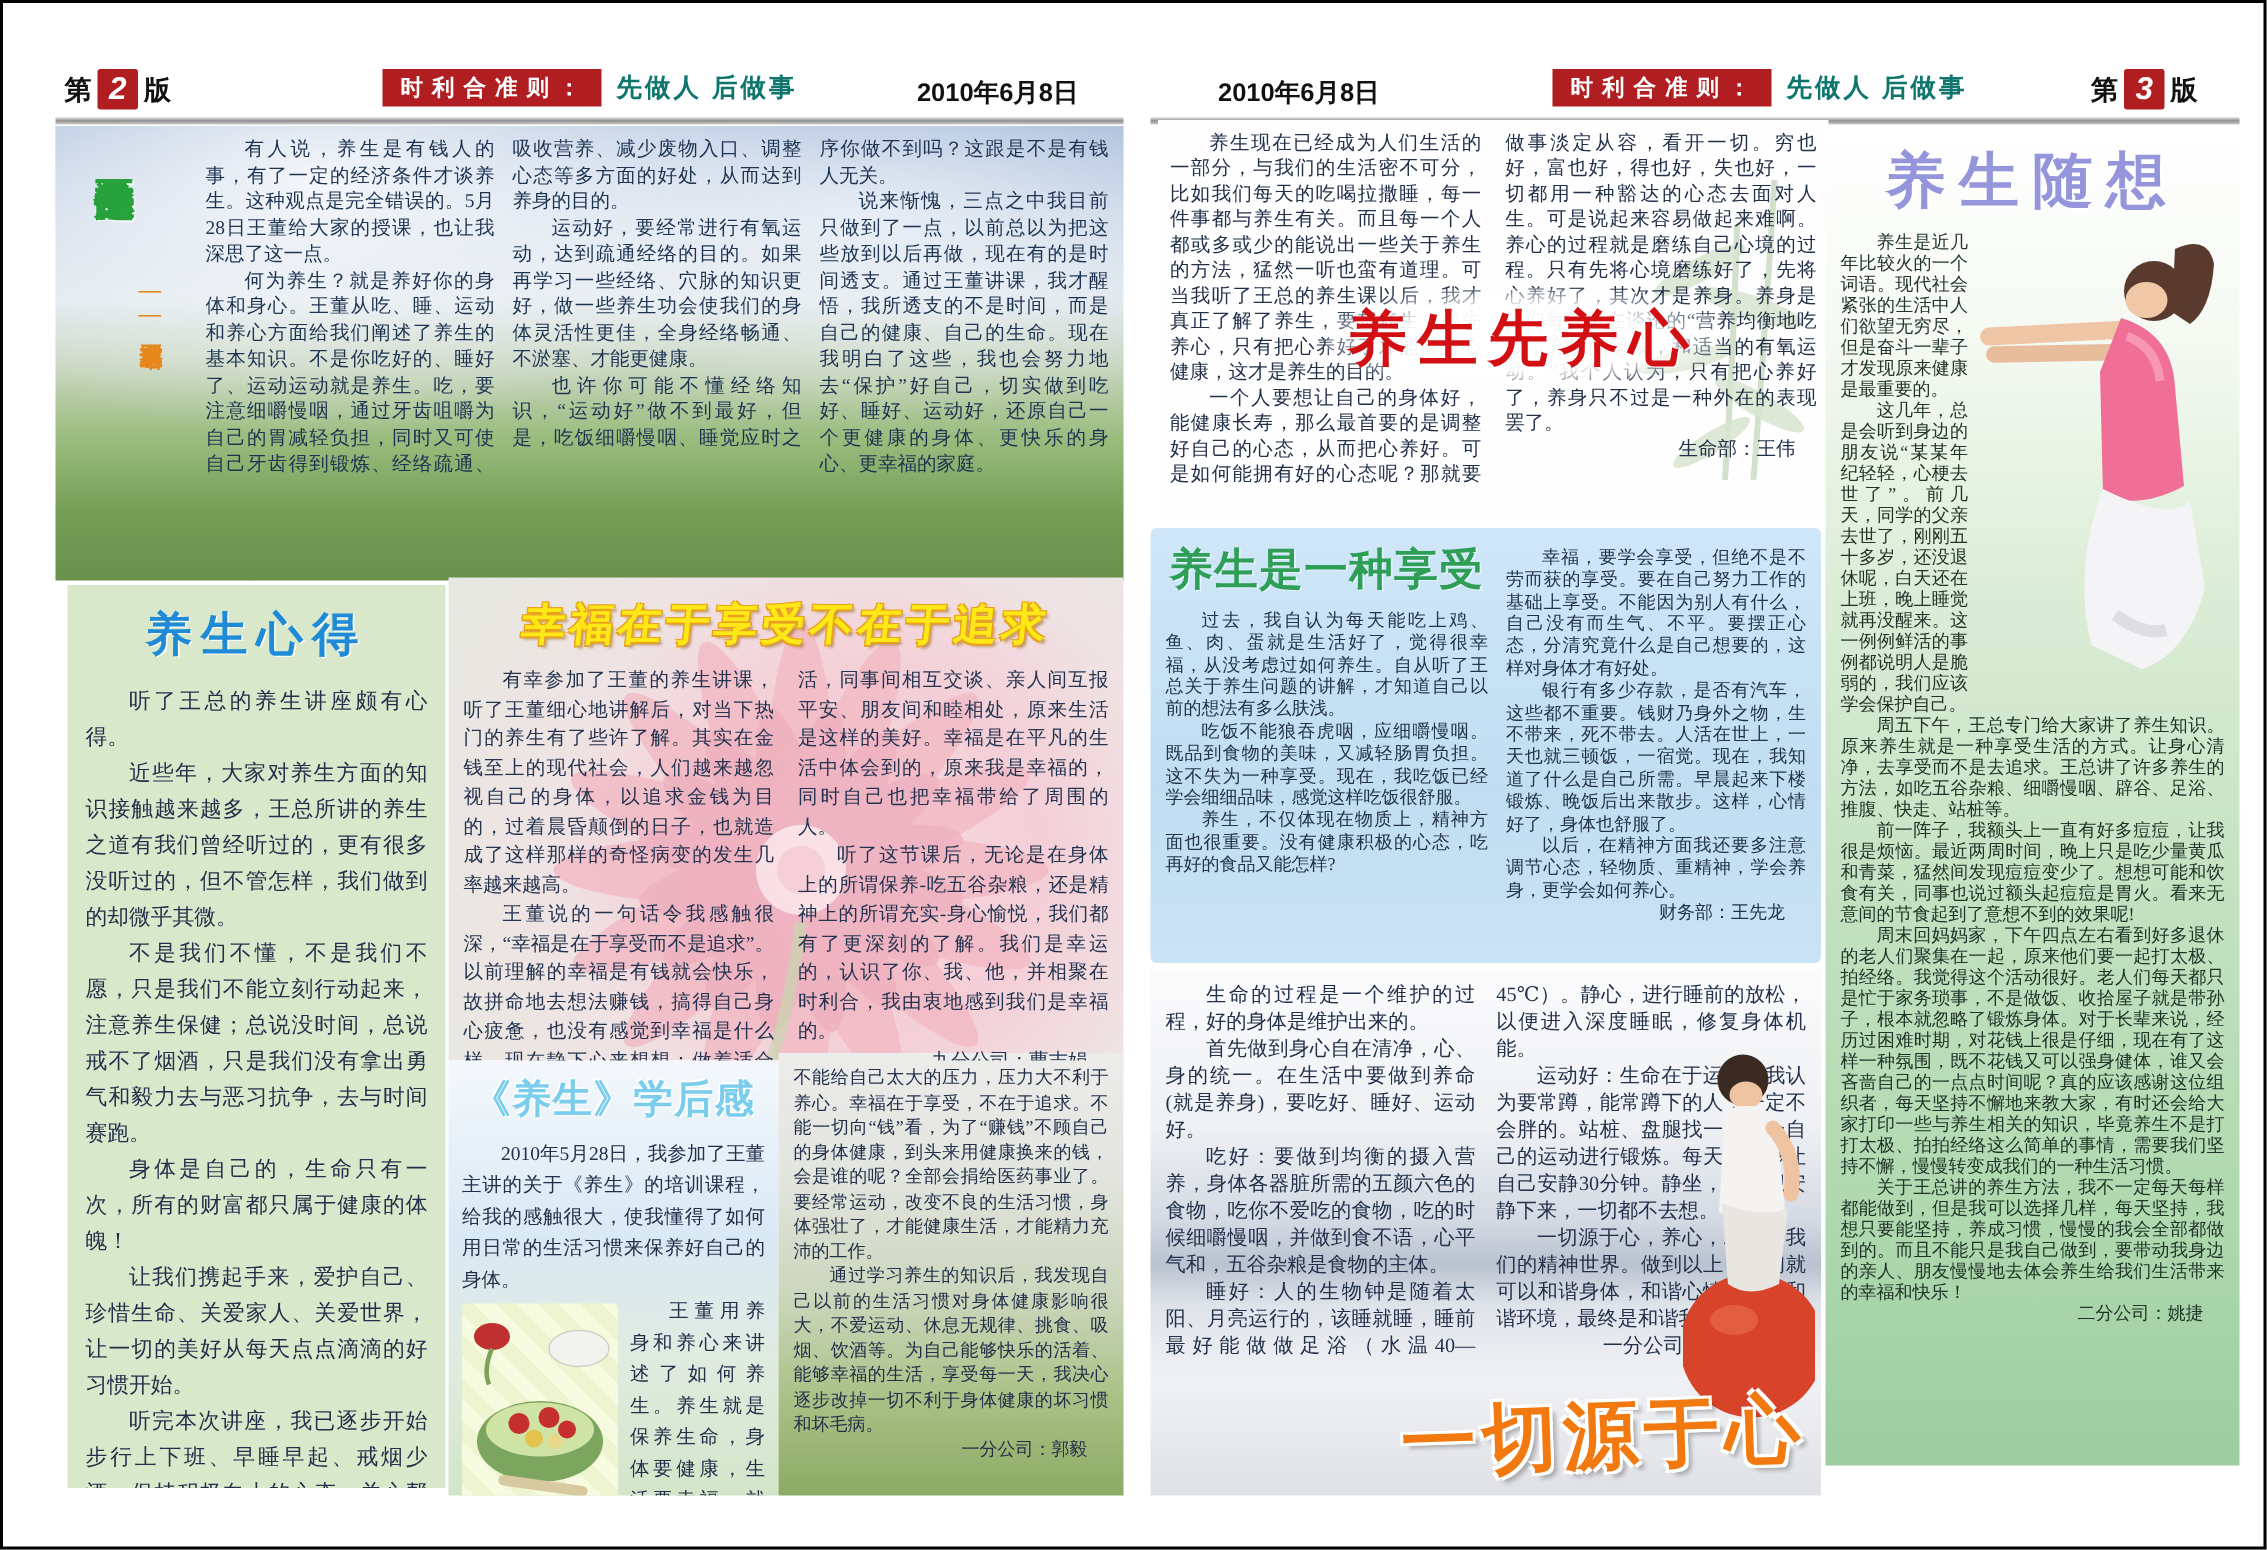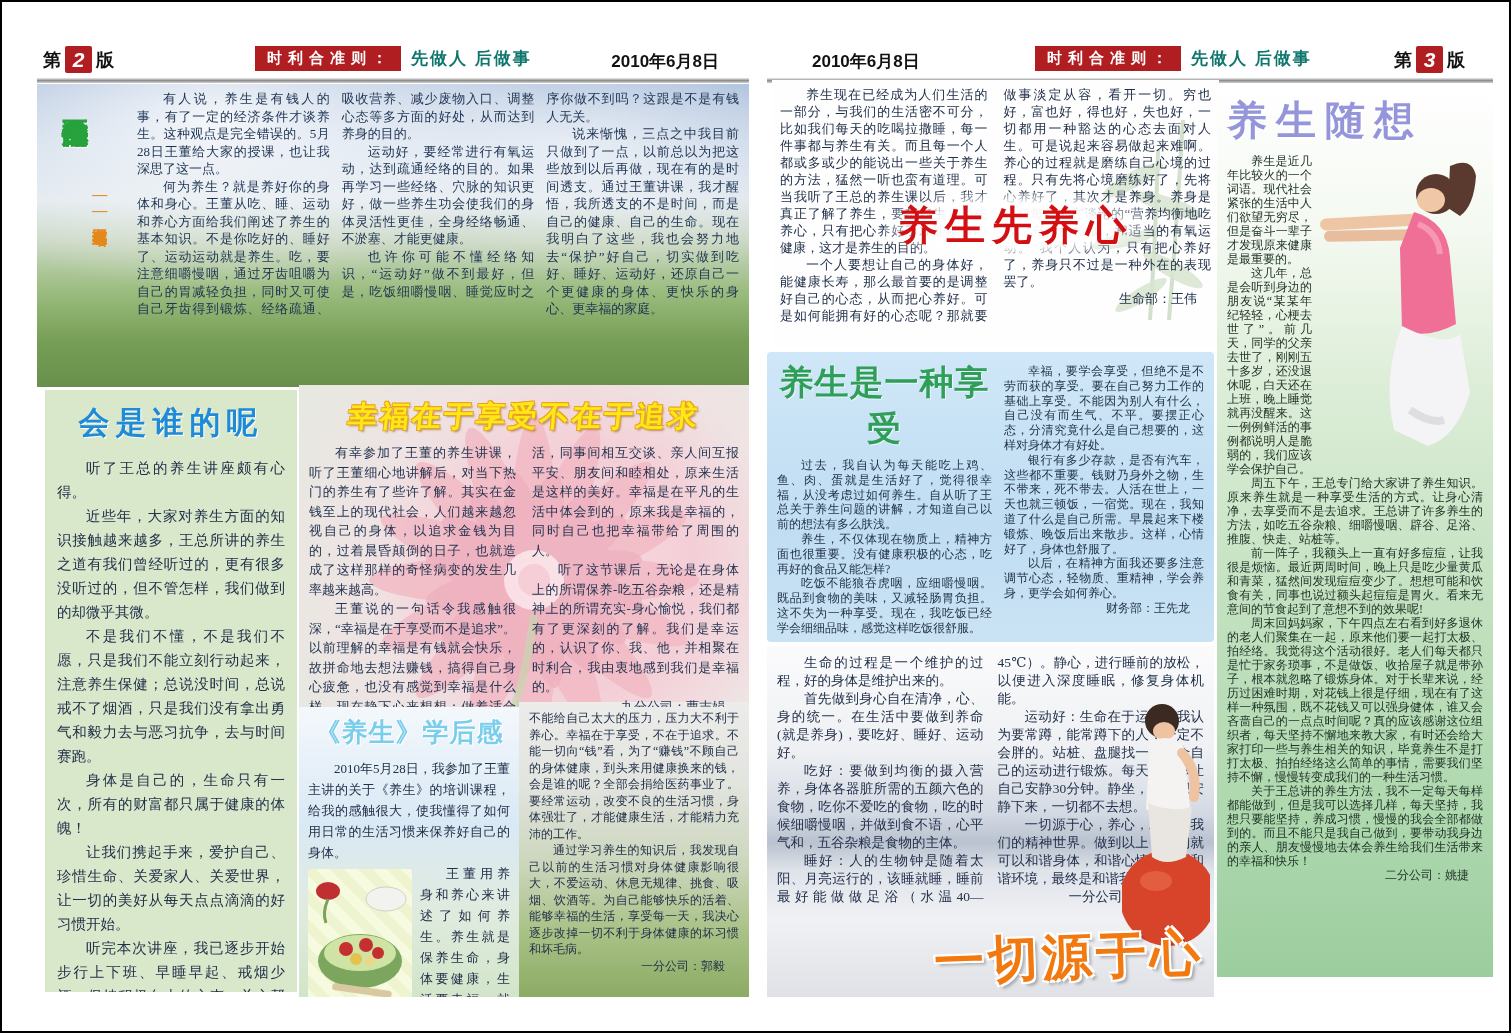--- a/index.html
+++ b/index.html
@@ -70,37 +70,37 @@
   .yangxin-body{position:relative;column-count:2;column-gap:16px;font-size:13px;line-height:17px;height:100%;}
   .yangxin-title{position:absolute;left:112px;top:112px;z-index:3;font-weight:900;font-size:40px;letter-spacing:7px;color:#d21013;
                  font-family:"DejaVu Sans","Liberation Sans",sans-serif;padding:6px 14px;
                  background:radial-gradient(ellipse,rgba(255,255,255,.95) 45%,rgba(255,255,255,0) 78%);text-shadow:1px 1px 0 #fff;}
 
   
   .xs{position:absolute;top:312px;left:0;width:447px;height:290px;box-sizing:border-box;padding:8px 10px;display:flex;gap:12px;overflow:hidden;
       background:linear-gradient(180deg,#cfe7f8 0%,#c0ddf2 60%,#cae3f4 100%);border-radius:4px;}
   .xs-col1{width:215px;}
   .xs-col2{flex:1;padding-top:4px;}
-  .xs-title{font-weight:900;font-size:34px;letter-spacing:1px;color:#2f9e57;margin:0 0 6px;text-align:center;
+  .xs-title{font-weight:900;font-size:29px;letter-spacing:1px;color:#2f9e57;margin:0 0 6px;text-align:center;
             font-family:Liberation Sans, sans-serif;text-shadow:1px 1px 0 #eaf6ff;}
   .xs-body{font-size:12px;line-height:14.8px;color:#233349;}
 
   
   .yyx{position:absolute;top:606px;left:0;width:447px;height:351px;box-sizing:border-box;padding:8px 10px;overflow:hidden;
        background:linear-gradient(180deg,#fbfbfc 0%,#eef0f3 30%,#d3d9e3 48%,#b9c2cf 56%,#dfe3ea 64%,#f0f1f4 78%,#dfe1e6 100%);}
   .yyx-cols{column-count:2;column-gap:14px;font-size:13.5px;line-height:18px;height:100%;}
   .yyx-title{position:absolute;right:10px;bottom:6px;z-index:4;font-weight:900;font-size:50px;letter-spacing:4px;color:#f1790f;
              transform:rotate(-2deg);font-family:"DejaVu Sans","Liberation Sans",sans-serif;
              text-shadow:2px 2px 0 #fff,-2px -2px 0 #fff,2px -2px 0 #fff,-2px 2px 0 #fff,4px 4px 3px rgba(0,0,0,.25);}
   .sitting-img{position:absolute;right:4px;bottom:40px;z-index:3;}
 
   
   .sx{position:absolute;top:47px;left:450px;width:276px;height:890px;box-sizing:border-box;padding:4px 10px 6px;overflow:hidden;
       background:linear-gradient(180deg,#ffffff 0%,#f4f9f1 16%,#dcedd7 34%,#c3e1c0 58%,#aed8ae 82%,#9ccd9f 100%);}
-  .sx-title{font-weight:900;font-size:40px;letter-spacing:9px;color:#9495da;margin:2px 0 6px;
+  .sx-title{text-align:center;font-weight:900;font-size:40px;letter-spacing:9px;color:#9495da;margin:2px 0 6px;
             font-family:Liberation Mono, monospace;text-shadow:2px 2px 2px rgba(255,255,255,.9);}
   .sx-body{font-size:12px;line-height:14px;color:#203428;}
   .exercise-img{float:right;width:165px;height:300px;margin:0 0 4px 6px;}
 </style>
 </head>
 <body>
 
 <div class="sheet">
 
   <div class="page page-left">
@@ -127,21 +127,21 @@
         <p class="p">有人说，养生是有钱人的事，有了一定的经济条件才谈养生。这种观点是完全错误的。5月28日王董给大家的授课，也让我深思了这一点。</p>
         <p class="p">何为养生？就是养好你的身体和身心。王董从吃、睡、运动和养心方面给我们阐述了养生的基本知识。不是你吃好的、睡好了、运动运动就是养生。吃，要注意细嚼慢咽，通过牙齿咀嚼为自己的胃减轻负担，同时又可使自己牙齿得到锻炼、经络疏通、吸收营养、减少废物入口、调整心态等多方面的好处，从而达到养身的目的。</p>
         <p class="p">运动好，要经常进行有氧运动，达到疏通经络的目的。如果再学习一些经络、穴脉的知识更好，做一些养生功会使我们的身体灵活性更佳，全身经络畅通、不淤塞、才能更健康。</p>
         <p class="p">也许你可能不懂经络知识，“运动好”做不到最好，但是，吃饭细嚼慢咽、睡觉应时之序你做不到吗？这跟是不是有钱人无关。</p>
         <p class="p">说来惭愧，三点之中我目前只做到了一点，以前总以为把这些放到以后再做，现在有的是时间透支。通过王董讲课，我才醒悟，我所透支的不是时间，而是自己的健康、自己的生命。现在我明白了这些，我也会努力地去“保护”好自己，切实做到吃好、睡好、运动好，还原自己一个更健康的身体、更快乐的身心、更幸福的家庭。</p>
 
       </div>
     </div>
 
     <div class="xinde">
-      <div class="xinde-title">会是谁的呢</div>
+      <div class="xinde-title">养生心得</div>
       <div class="xinde-body">
         <p class="p">听了王总的养生讲座颇有心得。</p>
         <p class="p">近些年，大家对养生方面的知识接触越来越多，王总所讲的养生之道有我们曾经听过的，更有很多没听过的，但不管怎样，我们做到的却微乎其微。</p>
         <p class="p">不是我们不懂，不是我们不愿，只是我们不能立刻行动起来，注意养生保健；总说没时间，总说戒不了烟酒，只是我们没有拿出勇气和毅力去与恶习抗争，去与时间赛跑。</p>
         <p class="p">身体是自己的，生命只有一次，所有的财富都只属于健康的体魄！</p>
         <p class="p">让我们携起手来，爱护自己、珍惜生命、关爱家人、关爱世界，让一切的美好从每天点点滴滴的好习惯开始。</p>
         <p class="p">听完本次讲座，我已逐步开始步行上下班、早睡早起、戒烟少酒、保持积极向上的心态、关心帮助他人，让这社会中人与人之间更和谐、更美好！</p>
 
       </div>
     </div>
@@ -250,22 +250,22 @@
         <p class="p">一个人要想让自己的身体好，能健康长寿，那么最首要的是调整好自己的心态，从而把心养好。可是如何能拥有好的心态呢？那就要做事淡定从容，看开一切。穷也好，富也好，得也好，失也好，一切都用一种豁达的心态去面对人生。可是说起来容易做起来难啊。养心的过程就是磨练自己心境的过程。只有先将心境磨练好了，先将心养好了，其次才是养身。养身是人们每天都在谈论的“营养均衡地吃饭，充足的睡眠，和适当的有氧运动。”我个人认为，只有把心养好了，养身只不过是一种外在的表现罢了。</p>
         <p class="sig">生命部：王伟</p>
       </div>
     </div>
 
     <div class="xs">
       <div class="xs-col1">
         <div class="xs-title">养生是一种享受</div>
         <div class="xs-body">
           <p class="p">过去，我自认为每天能吃上鸡、鱼、肉、蛋就是生活好了，觉得很幸福，从没考虑过如何养生。自从听了王总关于养生问题的讲解，才知道自己以前的想法有多么肤浅。</p>
+          <p class="p">吃饭不能狼吞虎咽，应细嚼慢咽。既品到食物的美味，又减轻肠胃负担。这不失为一种享受。现在，我吃饭已经学会细细品味，感觉这样吃饭很舒服。</p>
           <p class="p">养生，不仅体现在物质上，精神方面也很重要。没有健康积极的心态，吃再好的食品又能怎样?</p>
-          <p class="p">吃饭不能狼吞虎咽，应细嚼慢咽。既品到食物的美味，又减轻肠胃负担。这不失为一种享受。现在，我吃饭已经学会细细品味，感觉这样吃饭很舒服。</p>
         </div>
       </div>
       <div class="xs-col2 xs-body">
         <p class="p">幸福，要学会享受，但绝不是不劳而获的享受。要在自己努力工作的基础上享受。不能因为别人有什么，自己没有而生气、不平。要摆正心态，分清究竟什么是自己想要的，这样对身体才有好处。</p>
         <p class="p">银行有多少存款，是否有汽车，这些都不重要。钱财乃身外之物，生不带来，死不带去。人活在世上，一天也就三顿饭，一宿觉。现在，我知道了什么是自己所需。早晨起来下楼锻炼、晚饭后出来散步。这样，心情好了，身体也舒服了。</p>
         <p class="p">以后，在精神方面我还要多注意调节心态，轻物质、重精神，学会养身，更学会如何养心。</p>
         <p class="sig">财务部：王先龙</p>
       </div>
     </div>
 

